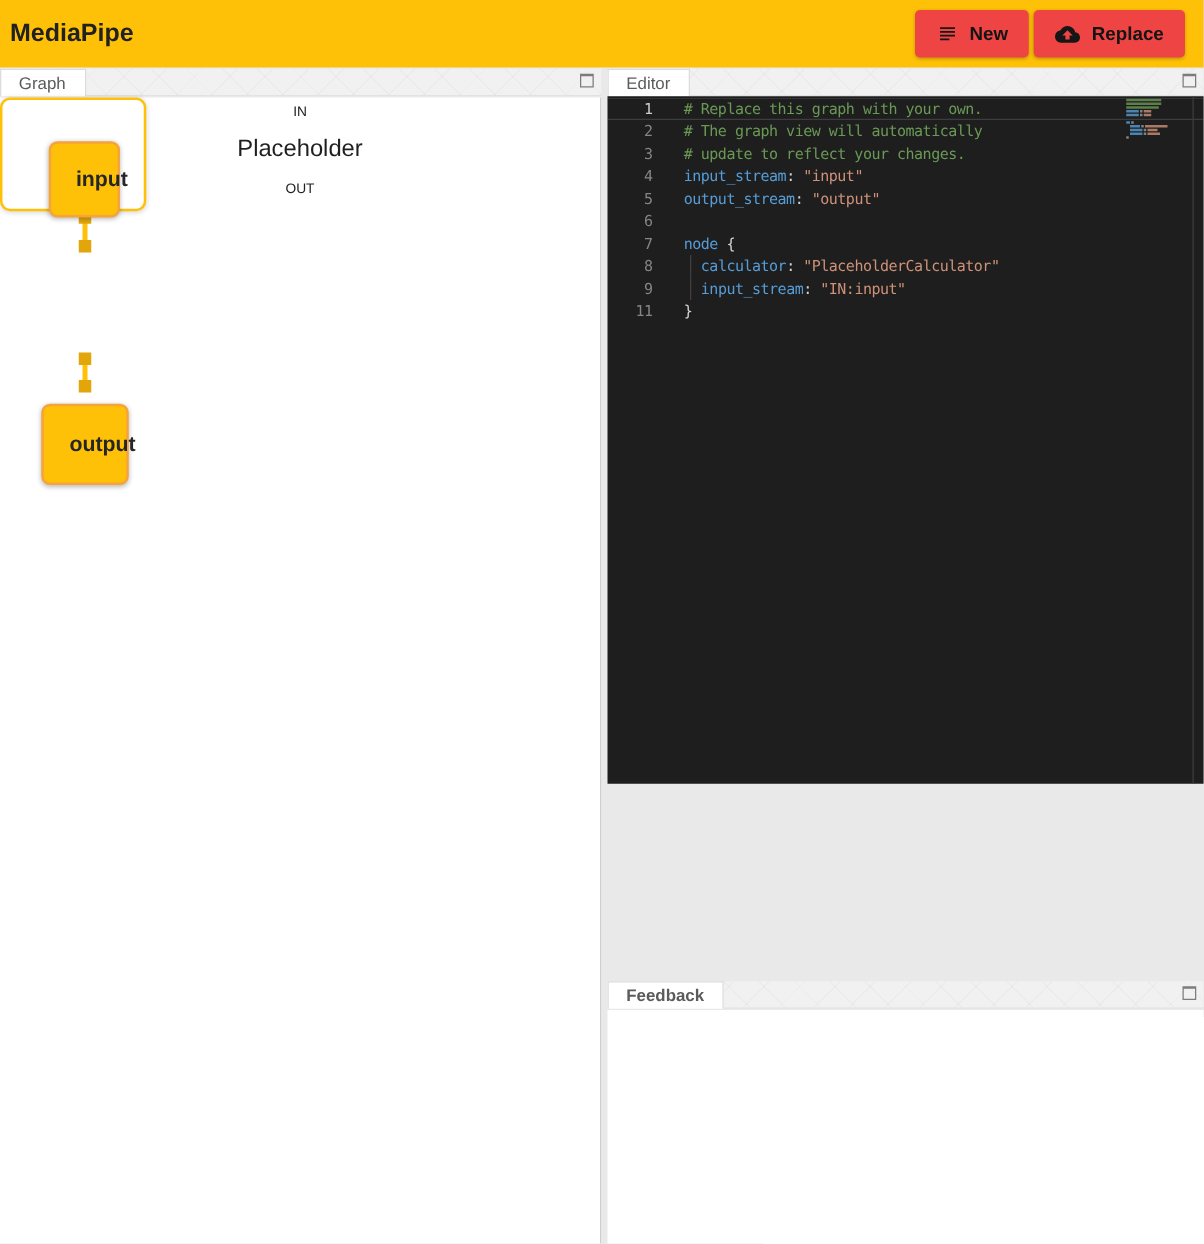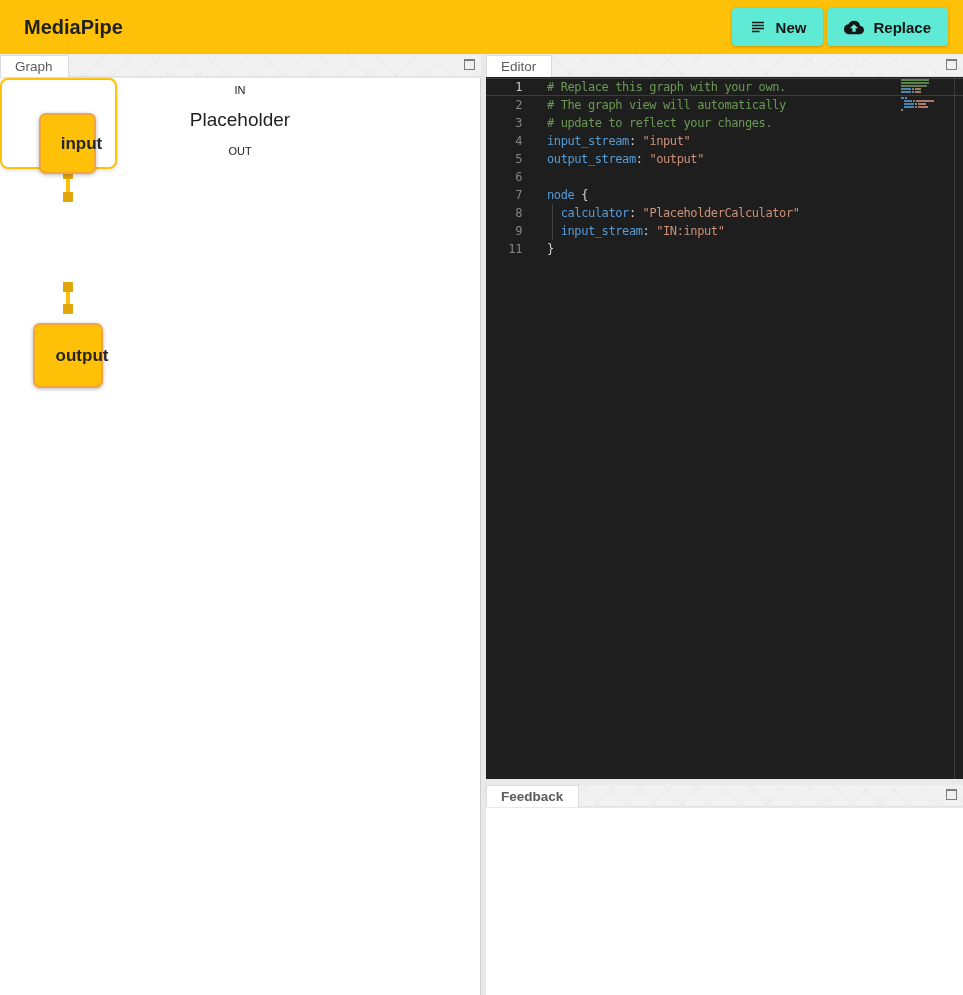--- a/index.html
+++ b/index.html
@@ -3,24 +3,24 @@
 <meta charset="utf-8">
 <style>
   * { margin:0; padding:0; box-sizing:border-box; }
   html,body { width:963px; height:995px; overflow:hidden; background:#e9e9e9;
               font-family:"Liberation Sans", sans-serif; }
   #app { position:relative; width:963px; height:995px; }
 
   
   .header { position:absolute; left:0; top:0; width:963px; height:54px;
             background:#FFC107; display:flex; align-items:center; z-index:10; }
-  .header-title { font-size:20px; font-weight:700; color:#212121; padding-left:24px; }
+  .header-title { font-size:20px; font-weight:700; color:#212121; padding-left:8px; }
   .header-buttons { position:absolute; right:15px; top:8px; display:flex; gap:4px; }
   .hbtn { display:inline-flex; align-items:center; gap:9px; height:38px; padding:0 17px;
-          background:#5eead4; border:none; border-radius:4px; font-family:"Liberation Sans",sans-serif;
+          background:#ef4444; border:none; border-radius:4px; font-family:"Liberation Sans",sans-serif;
           font-size:15px; font-weight:700; color:#141414; cursor:pointer;
           box-shadow:0 1px 3px rgba(0,0,0,0.25); }
   .hbtn svg { display:block; }
 
   
   .panel { position:absolute; }
   .strip { position:absolute; left:0; top:0; right:0; height:22px;
            background-color:#f1f1f1;
            background-image:
              repeating-linear-gradient(45deg, rgba(0,0,0,0.025) 0 1px, transparent 1px 20px),
@@ -54,21 +54,21 @@
   .gedge { position:absolute; width:4px; background:#FFC107; }
   .edge-1 { left:66px; top:94px;  height:28px; }
   .edge-2 { left:66px; top:206px; height:28px; }
   .gport { position:absolute; width:10px; height:10px; background:#E2A60B; }
   .p1 { left:63px; top:91px;  }
   .p2 { left:63px; top:114px; }
   .p3 { left:63px; top:204px; }
   .p4 { left:63px; top:226px; }
 
   
-  .editor-panel { left:486px; top:55px; width:477px; height:724px; }
+  .editor-panel { left:486px; top:55px; width:477px; height:572px; }
   .editor-content { position:absolute; left:0; top:22px; right:0; bottom:0;
                     background:#1E1E1E; overflow:hidden; cursor:text; }
   .code-rows { position:absolute; left:0; top:1px; right:0;
                font-family:"DejaVu Sans Mono", monospace; font-size:12px;
                letter-spacing:-0.4px; }
   .code-row { display:flex; height:18px; line-height:18px; white-space:pre; }
   .code-row.active { box-shadow: inset 0 1px 0 rgba(255,255,255,0.14),
                                  inset 0 -1px 0 rgba(255,255,255,0.14); }
   .gut { width:36px; text-align:right; color:#858585; flex:none; }
   .code-row.active .gut { color:#cccccc; }

